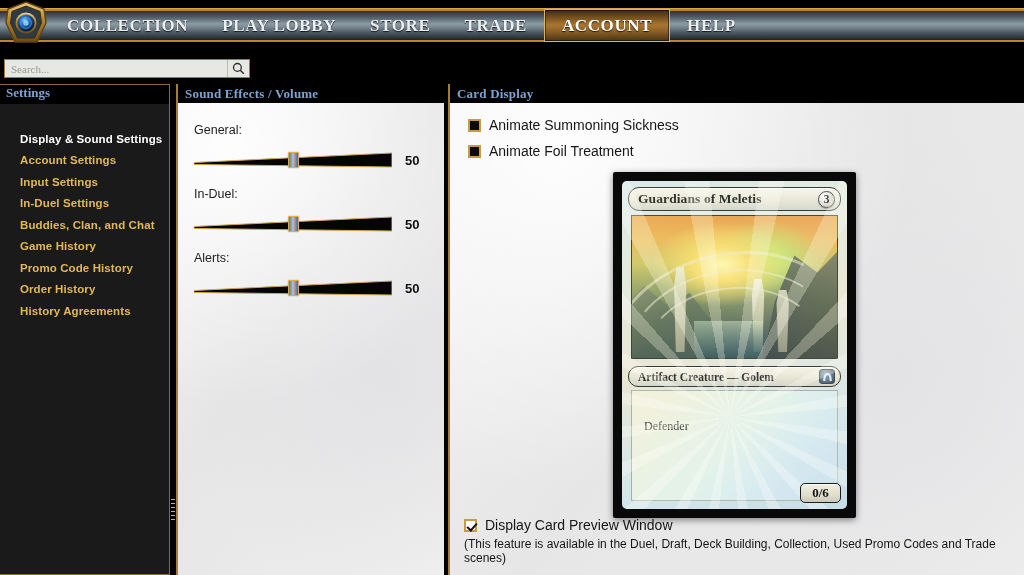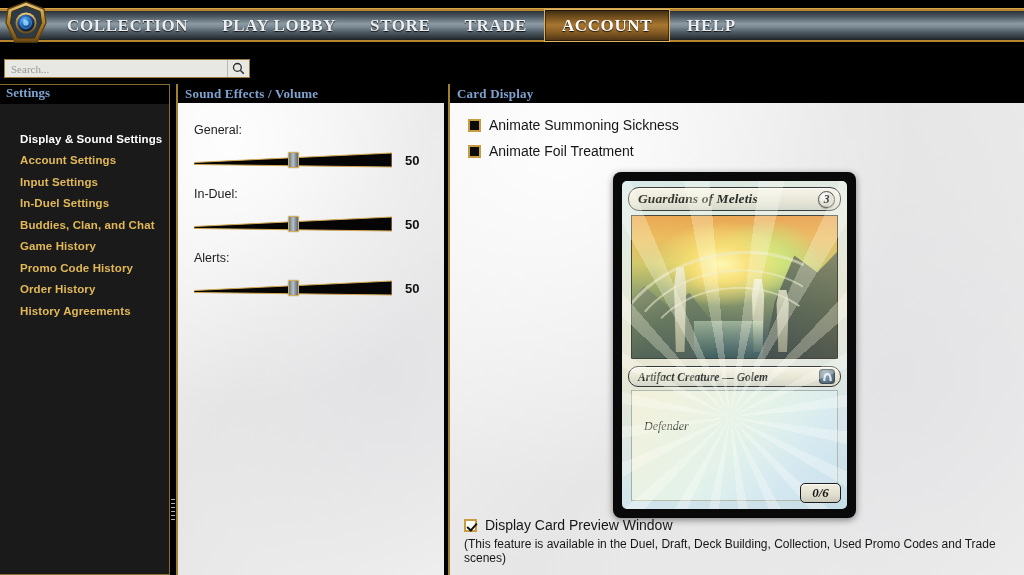--- a/index.html
+++ b/index.html
@@ -179,25 +179,24 @@
   .cb-label { font-size: 14px; color: #161616; }
 
   
   #card-wrap {
     position: absolute; left: 163px; top: 88px;
     width: 243px; height: 346px;
   }
   #card {
     width: 100%; height: 100%;
     background: #090909;
-    border-radius: 8px;
+    border-radius: 2px;
     padding: 9px 9px 9px 9px;
     box-shadow: 0 2px 7px rgba(0,0,0,.45);
     position: relative;
-    font-style: italic;
   }
   #card-inner {
     position: relative; width: 100%; height: 100%;
     border-radius: 5px;
     overflow: hidden;
     background:
       linear-gradient(160deg, #cfe5e6 0%, #dfe7d8 22%, #e6e3cf 48%, #cfe2e8 78%, #bcd7e2 100%);
   }
   
   #foil {

